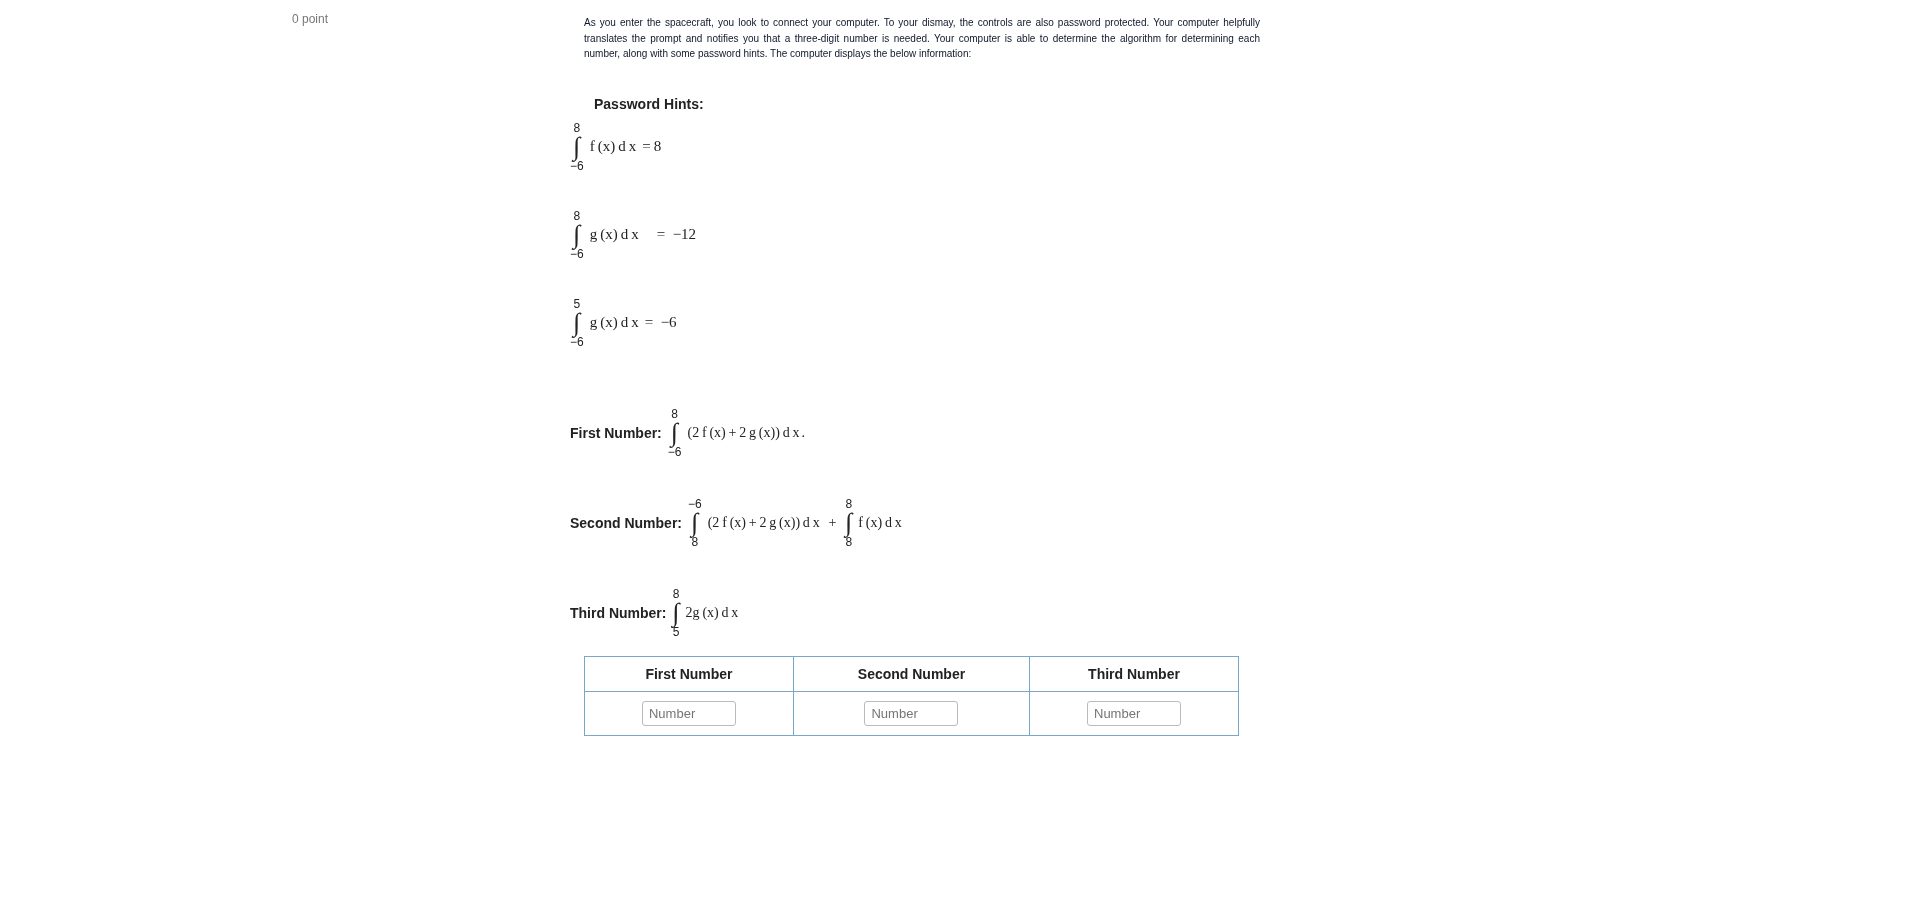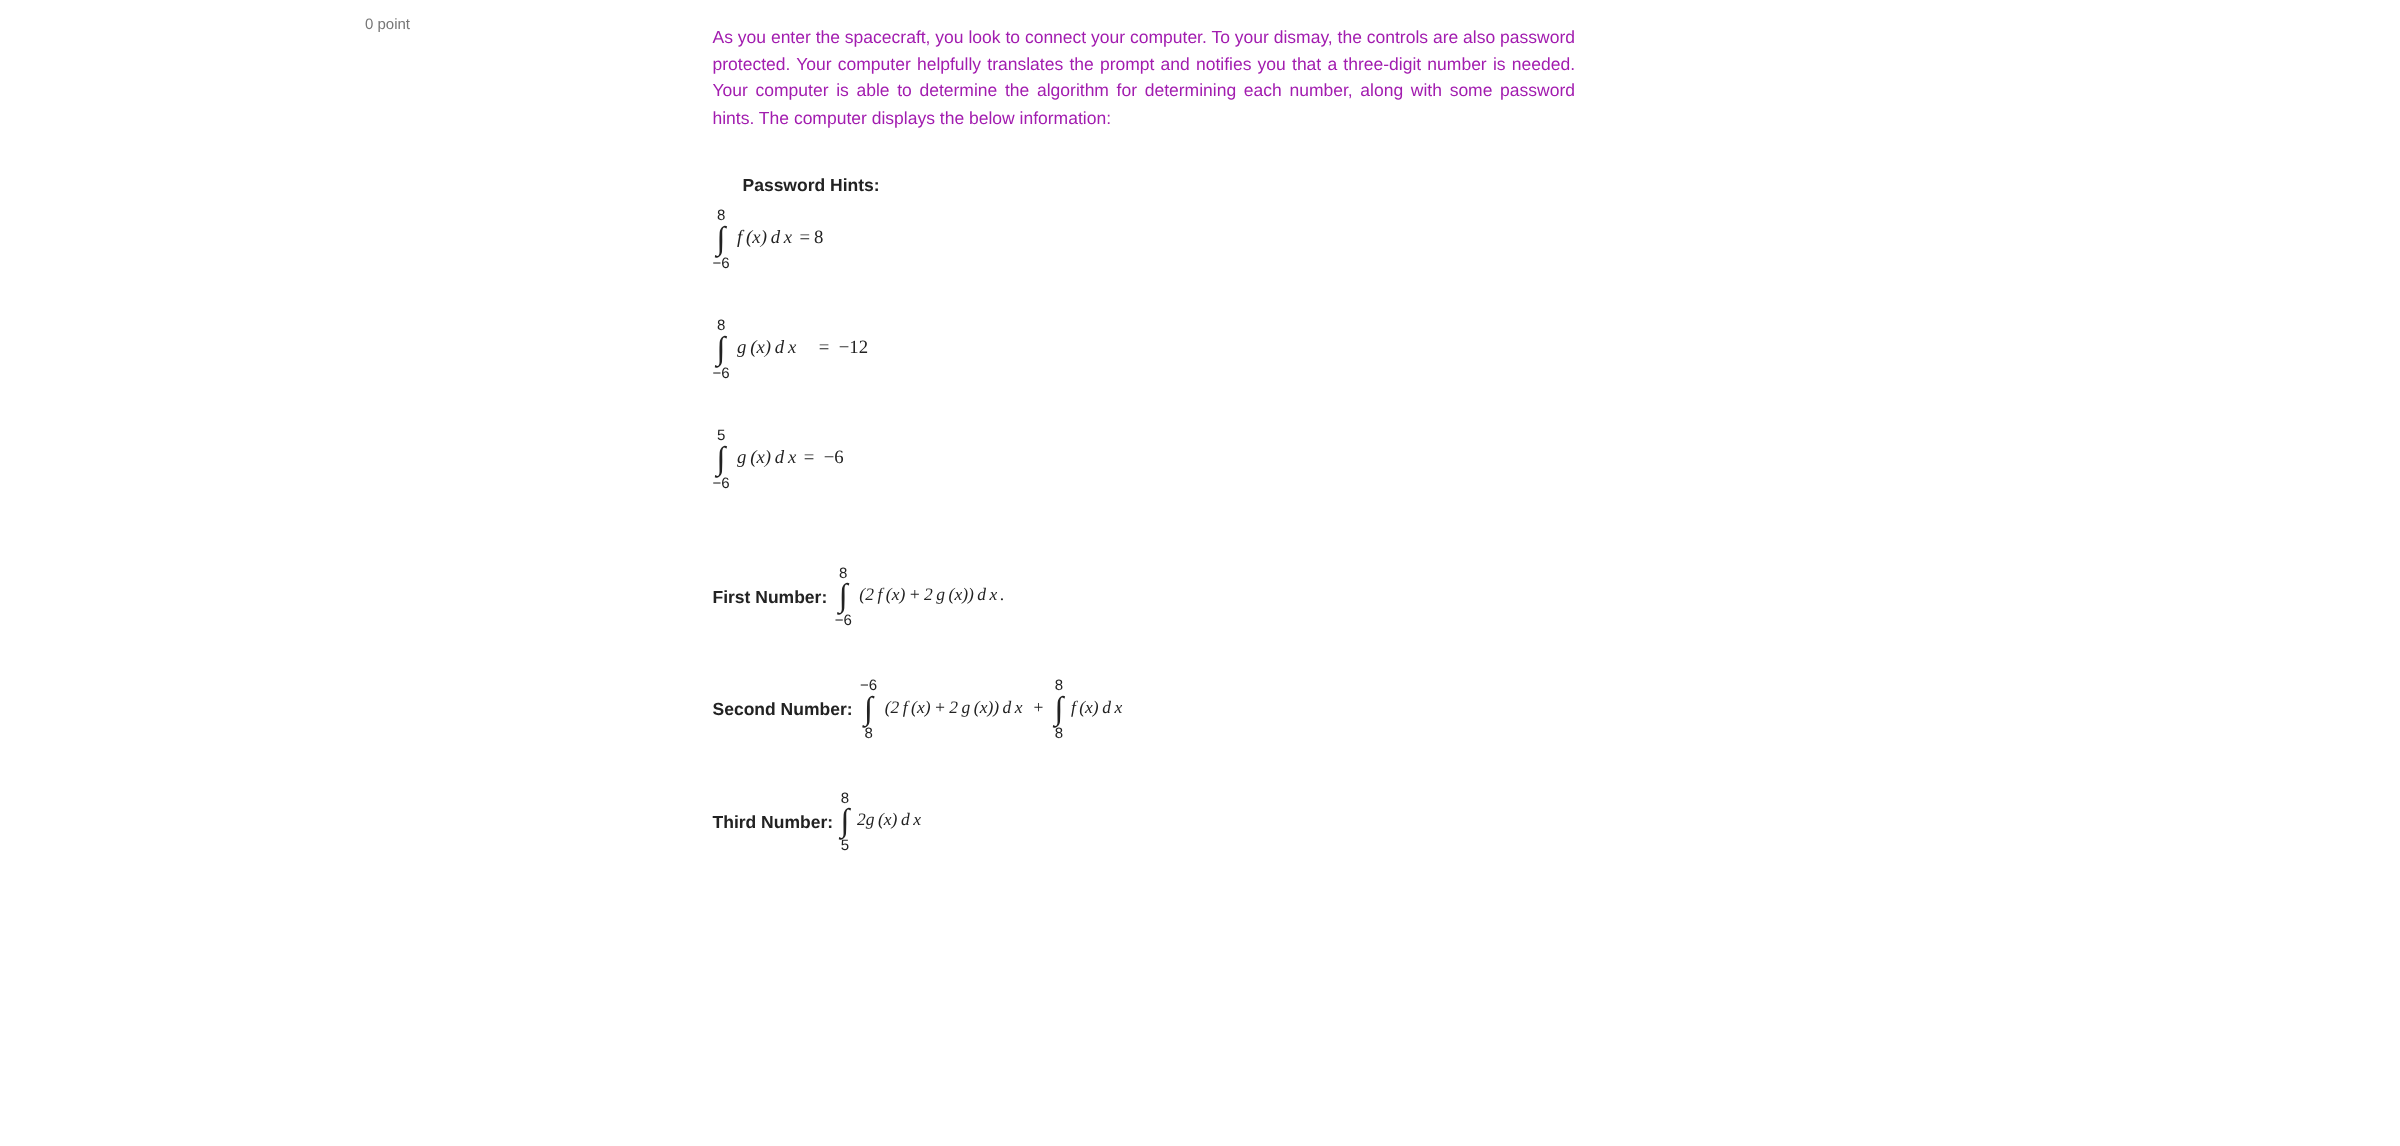--- a/index.html
+++ b/index.html
@@ -30,23 +30,24 @@
   }
   .content {
     position: absolute;
     left: 570px;
     top: 5px;
     width: 690px;
   }
   .story {
     text-align: justify;
     line-height: 1.55;
-    font-size: 14px;
-    color: #a21caf;
+    font-size: 10px;
+    color: #0f172a;
     margin-bottom: 34px;
+    margin-left: 14px;
   }
   .section-title {
     font-weight: bold;
     margin-bottom: 10px;
     padding-left: 24px;
   }
   .hint-block {
     margin-bottom: 38px;
     font-size: 15px;
   }
@@ -66,21 +67,21 @@
   }
   .int .upper, .int .lower {
     font-size: 12px;
     font-family: Arial, sans-serif;
   }
   .int .sign {
     font-size: 26px;
     line-height: 1;
     font-family: "Times New Roman", serif;
   }
-  .mi { font-style: italic; font-family: "Times New Roman", serif; }
+  .mi { font-family: "Times New Roman", serif; }
   .mn, .mo { font-family: "Times New Roman", serif; }
   .prompt-row {
     display: flex;
     align-items: center;
     gap: 6px;
     margin-bottom: 40px;
   }
   .prompt-label {
     font-weight: bold;
     font-size: 14px;
@@ -200,16 +201,32 @@
       <span class="expr">
         <span class="int">
           <span class="upper">8</span>
           <span class="sign">∫</span>
           <span class="lower">5</span>
         </span>
         <span class="mi">2g (x) d x</span>
       </span>
     </div>
 
+    <table class="answer-table">
+      <thead>
+        <tr>
+          <th>First Number</th>
+          <th>Second Number</th>
+          <th>Third Number</th>
+        </tr>
+      </thead>
+      <tbody>
+        <tr>
+          <td><input type="text" placeholder="Number" style=""></td>
+          <td><input type="text" placeholder="Number" style=""></td>
+          <td><input type="text" placeholder="Number" style=""></td>
+        </tr>
+      </tbody>
+    </table>
 
   </div>
 </div>
 </div>
 
 </body></html>

